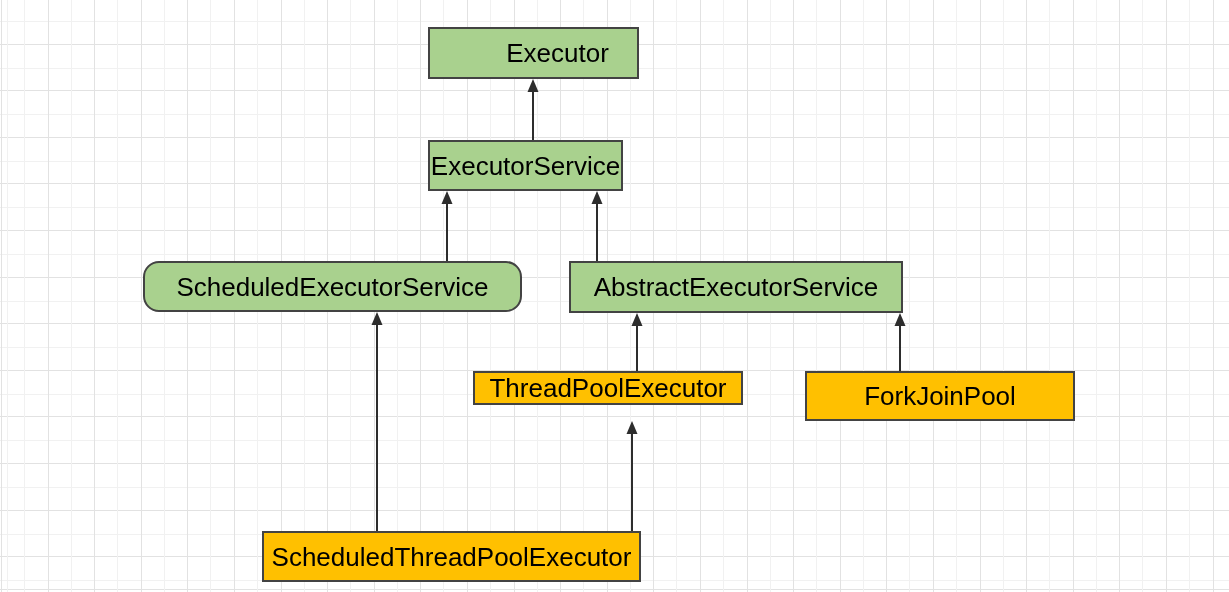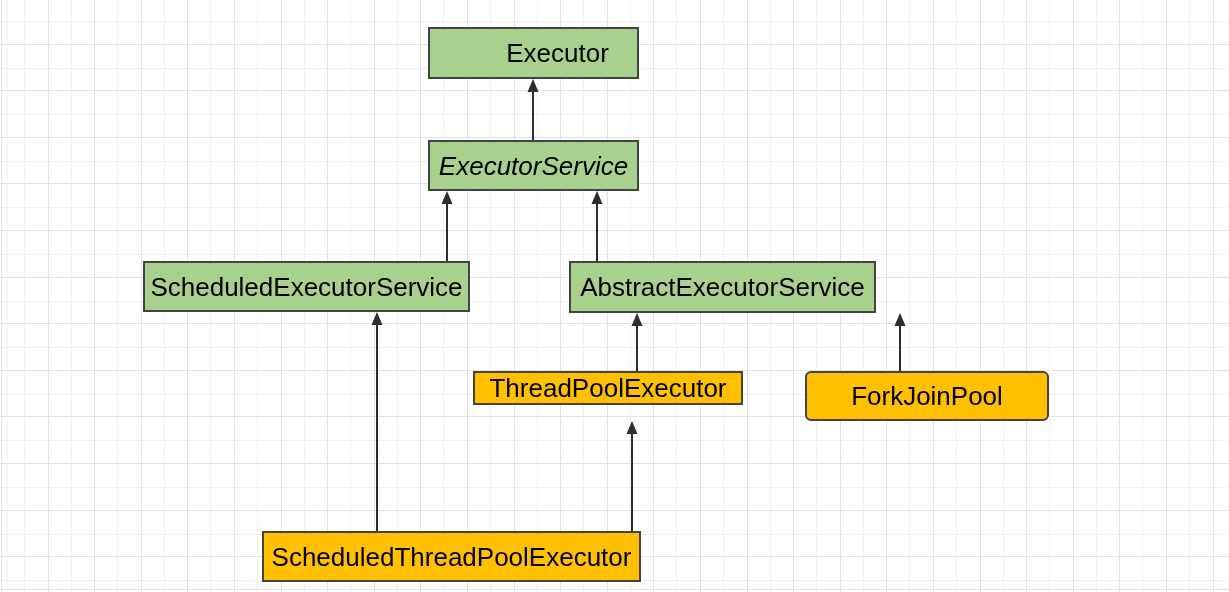--- a/index.html
+++ b/index.html
@@ -75,32 +75,32 @@
       </g>
       <g>
         <line x1="632" y1="531" x2="632" y2="432" stroke="#2d2d2d" stroke-width="2"></line>
         <polygon points="632,421 626.5,434 637.5,434" fill="#2d2d2d"></polygon>
       </g>
     </svg>
   <div id="nodes-layer">
       <div class="node" style="left: 428px; top: 27px; width: 211px; height: 52px; background: rgb(169, 209, 142); border-color: rgb(67, 67, 67); padding-left: 48px;">
         <span>Executor</span>
       </div>
-      <div class="node" style="left: 428px; top: 140px; width: 211px; height: 51px; background: rgb(169, 209, 142); border-color: rgb(67, 67, 67); font-style: italic;">
+      <div class="node" style="left: 428px; top: 140px; width: 195px; height: 51px; background: rgb(169, 209, 142); border-color: rgb(67, 67, 67);">
         <span>ExecutorService</span>
       </div>
-      <div class="node" style="left: 143px; top: 261px; width: 327px; height: 51px; background: rgb(169, 209, 142); border-color: rgb(67, 67, 67);">
+      <div class="node" style="left: 143px; top: 261px; width: 379px; height: 51px; background: rgb(169, 209, 142); border-color: rgb(67, 67, 67); border-radius: 16px;">
         <span>ScheduledExecutorService</span>
       </div>
-      <div class="node" style="left: 569px; top: 261px; width: 307px; height: 52px; background: rgb(169, 209, 142); border-color: rgb(67, 67, 67);">
+      <div class="node" style="left: 569px; top: 261px; width: 334px; height: 52px; background: rgb(169, 209, 142); border-color: rgb(67, 67, 67);">
         <span>AbstractExecutorService</span>
       </div>
       <div class="node" style="left: 473px; top: 371px; width: 270px; height: 34px; background: rgb(255, 192, 0); border-color: rgb(67, 67, 67);">
         <span>ThreadPoolExecutor</span>
       </div>
-      <div class="node" style="left: 805px; top: 371px; width: 244px; height: 50px; background: rgb(255, 192, 0); border-color: rgb(67, 67, 67); border-radius: 6px;">
+      <div class="node" style="left: 805px; top: 371px; width: 270px; height: 50px; background: rgb(255, 192, 0); border-color: rgb(67, 67, 67);">
         <span>ForkJoinPool</span>
       </div>
       <div class="node" style="left: 262px; top: 531px; width: 379px; height: 51px; background: rgb(255, 192, 0); border-color: rgb(67, 67, 67);">
         <span>ScheduledThreadPoolExecutor</span>
       </div>
     </div>
 </div>
 
 </body></html>

